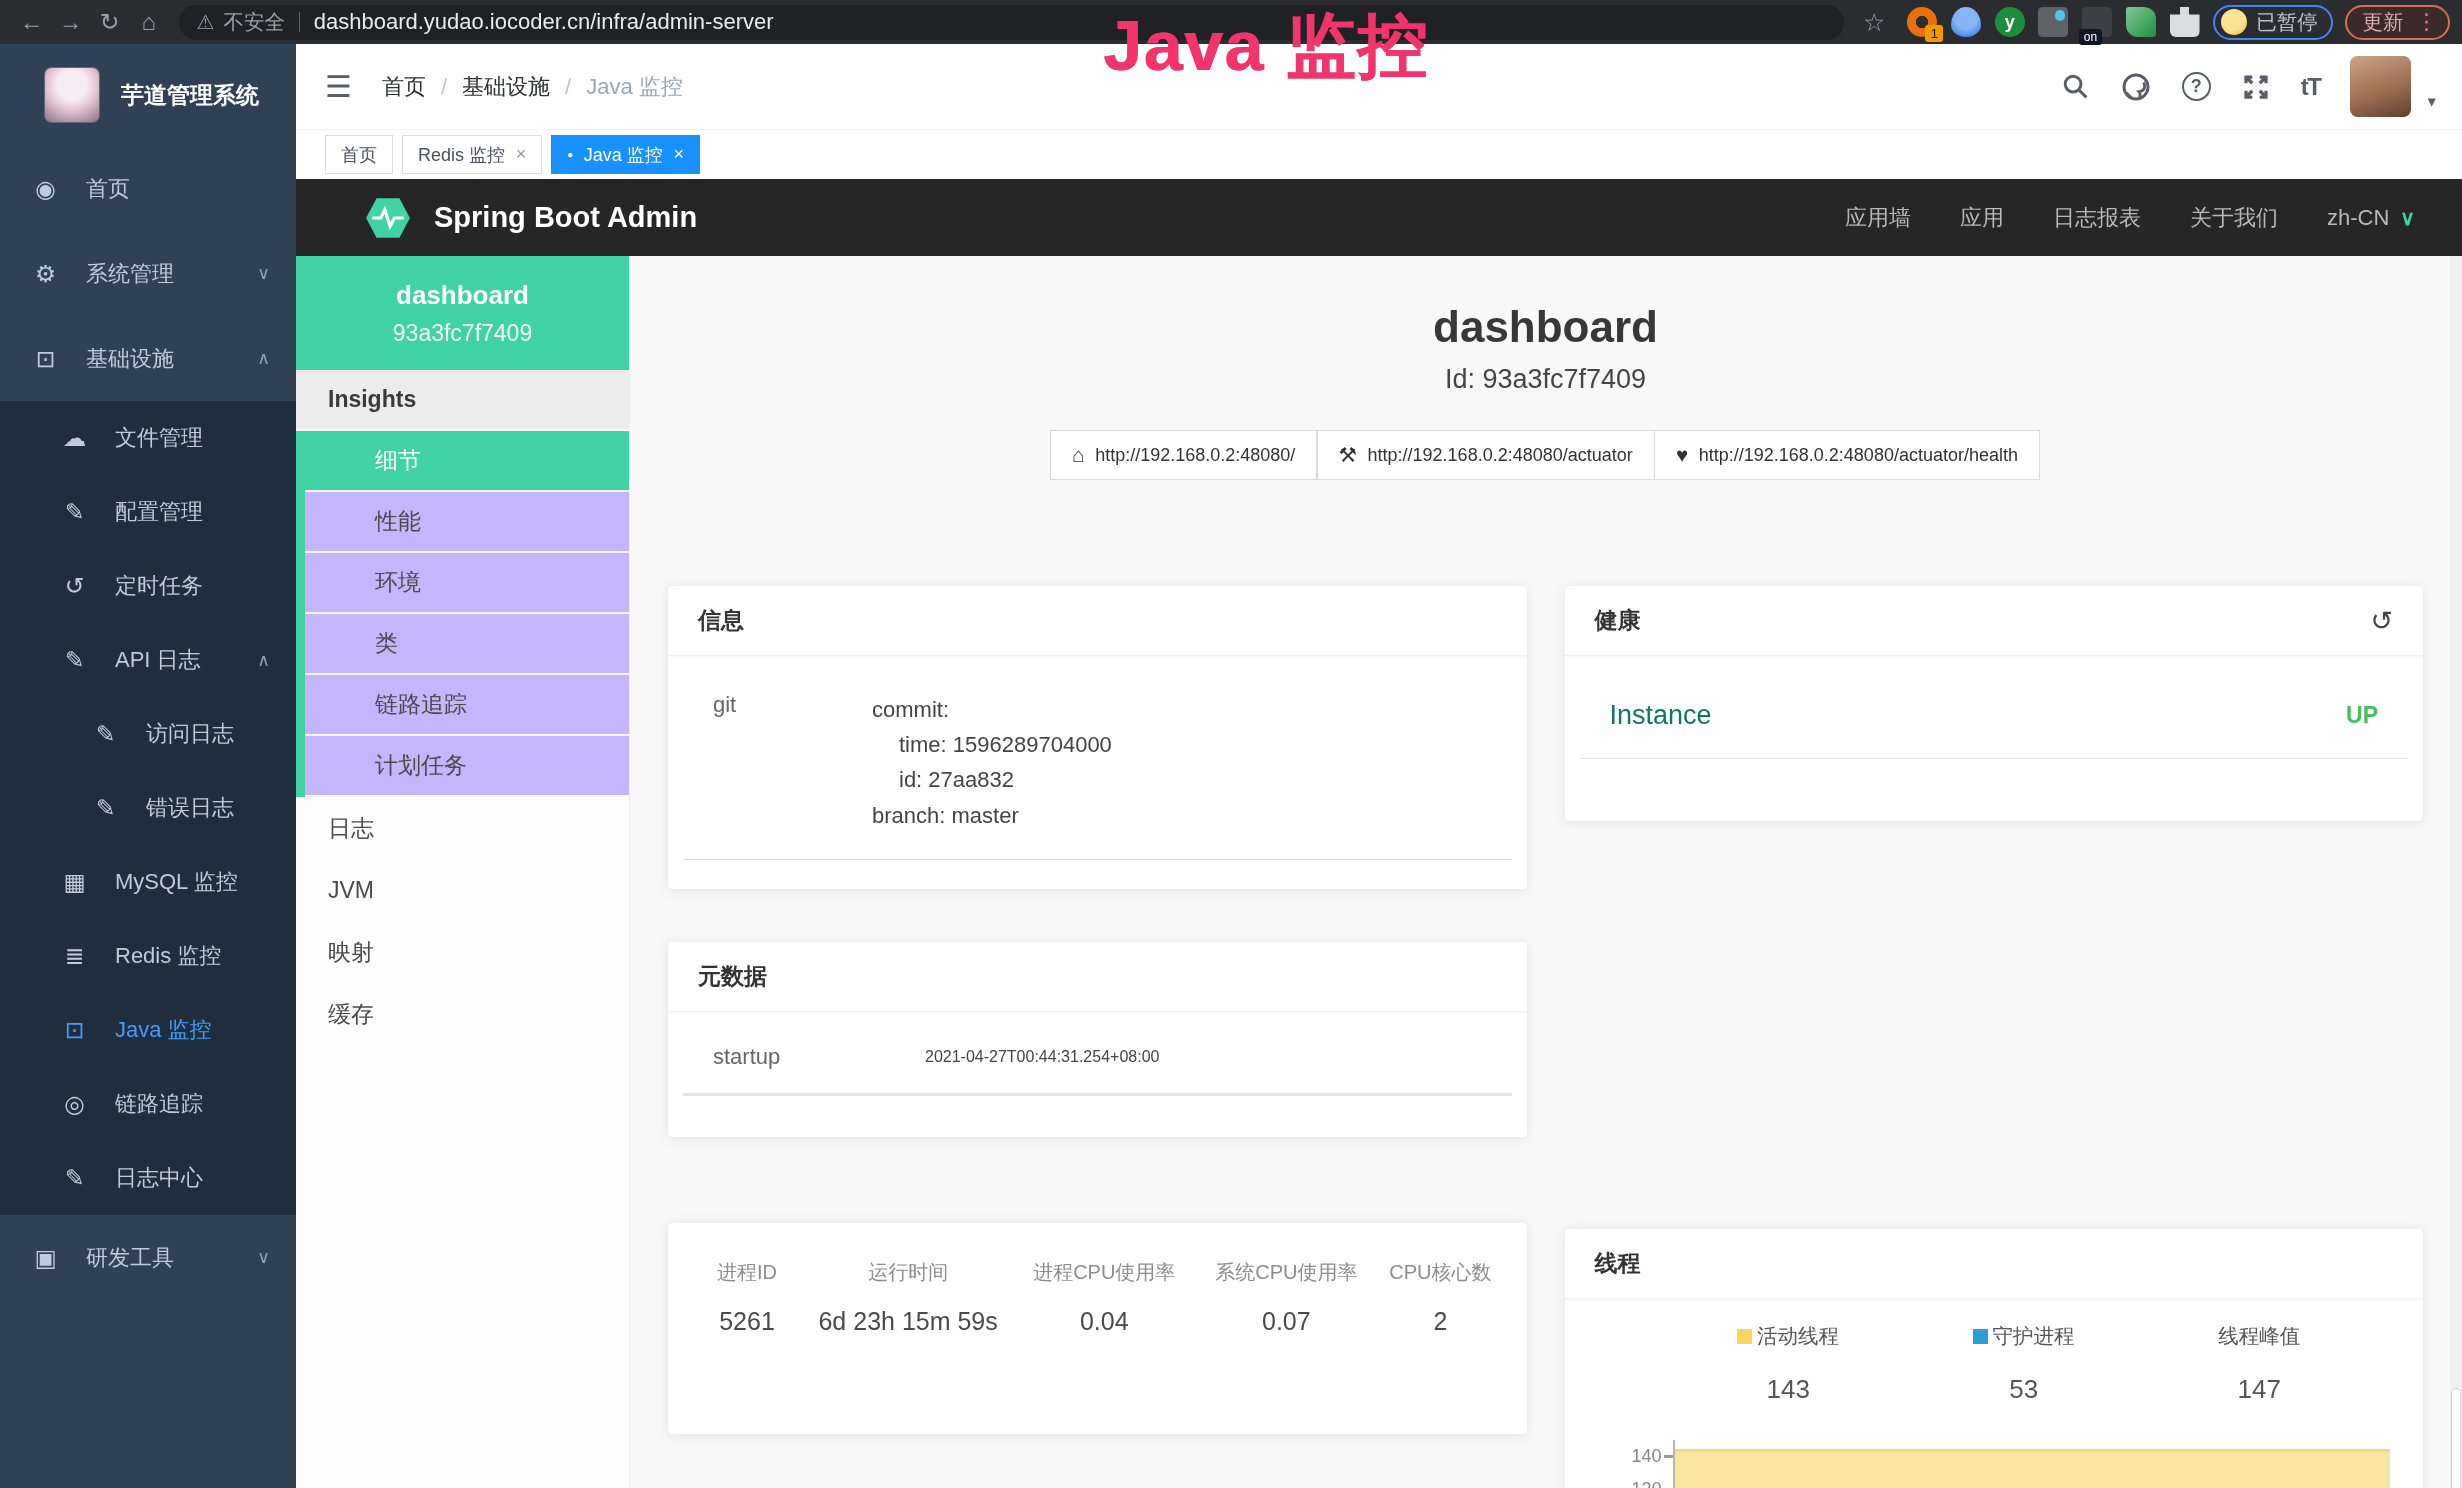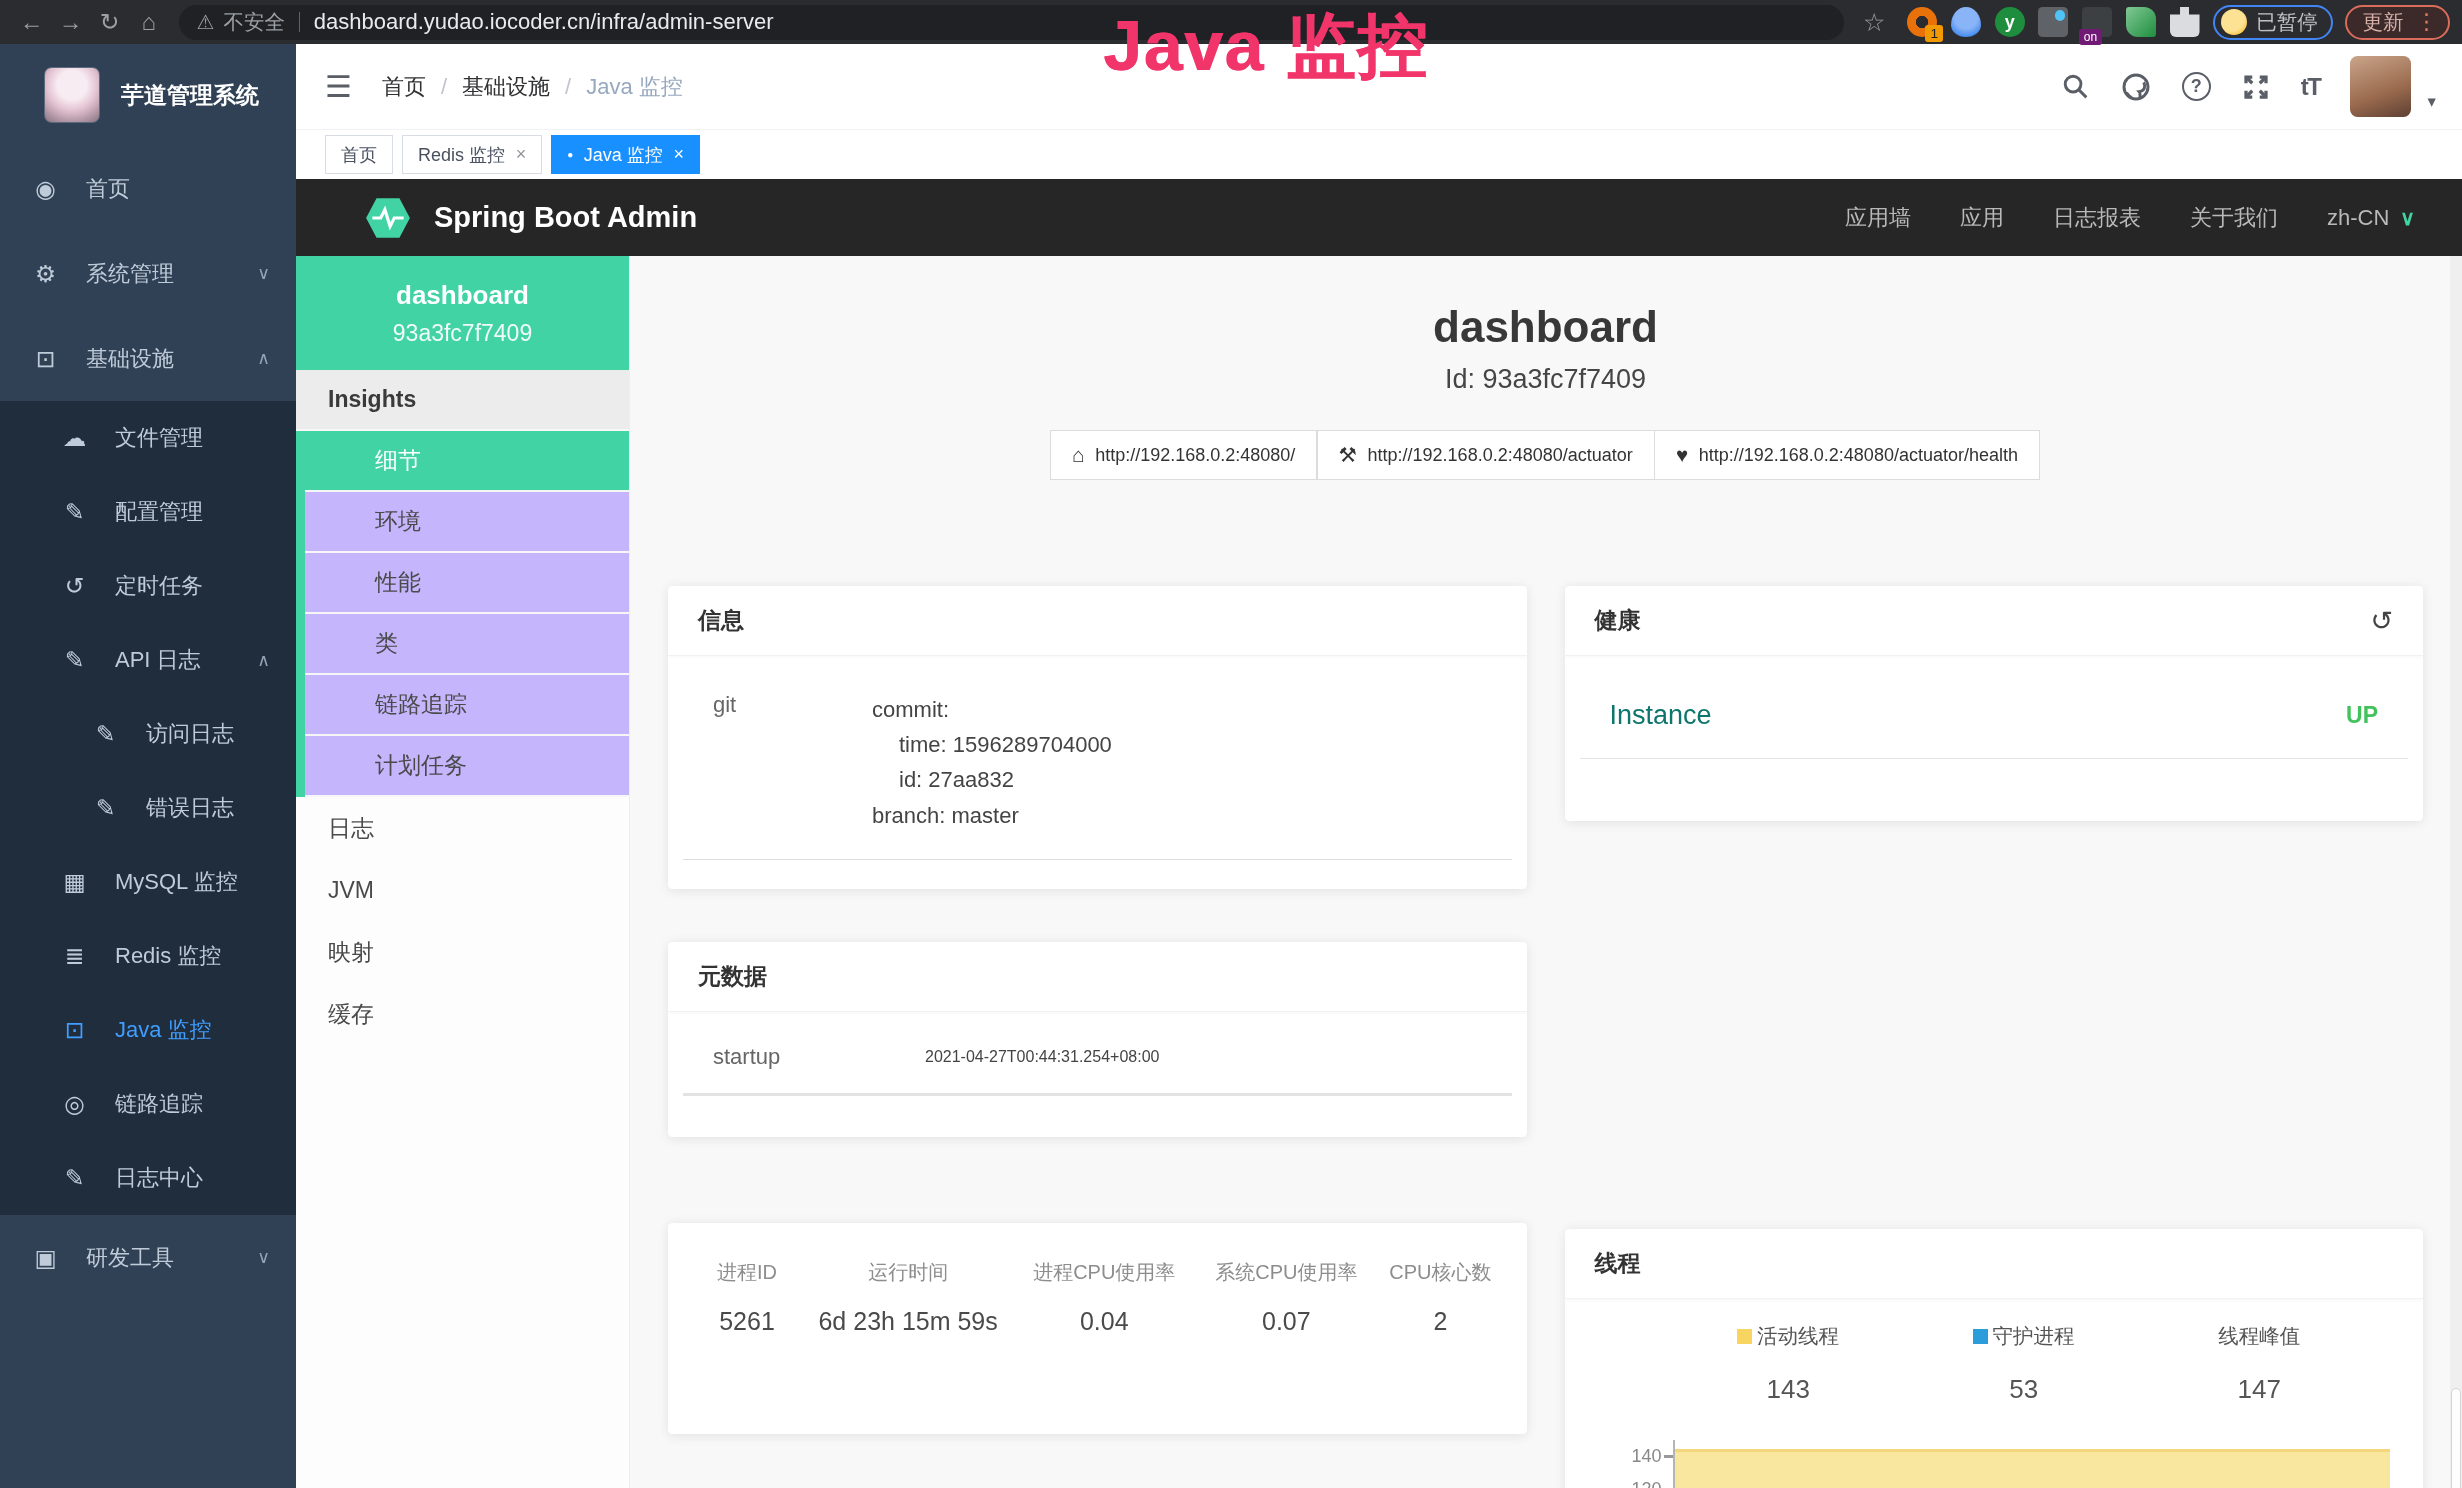--- a/index.html
+++ b/index.html
@@ -18,21 +18,21 @@
   .star { font-size:25px; }
   .ext { display:flex; align-items:center; gap:13.7px; margin:0 13.7px; }
   .exti { width:30px; height:30px; position:relative; border-radius:6px; cursor:pointer; }
   .e-or { background:radial-gradient(circle at 50% 50%, #2b2c30 0 28%, #e8710a 30% 100%); border-radius:50%; }
   .e-badge { position:absolute; right:-6px; bottom:-4.6px; background:#f29900; color:#202124; font-size:13.7px; padding:0.8px 5.3px; border-radius:3px; }
   .e-pin { background:radial-gradient(circle at 50% 35%, #8ab4f8 0 45%, #1a73e8 100%); border-radius:50% 50% 50% 50%/60% 60% 40% 40%; }
   .e-y { background:#1e8e3e; border-radius:50%; color:#fff; font-size:18px; font-weight:bold; display:flex; align-items:center; justify-content:center; }
   .e-grid { background:#5f6368; border-radius:4.6px; }
   .e-grid::after { content:""; position:absolute; right:3px; top:3px; width:10.6px; height:10.6px; background:#4fc3f7; border-radius:50%; }
   .e-list { background:#3c4043; border-radius:4.6px; }
-  .e-on { position:absolute; left:-3px; bottom:-7.6px; background:#701a75; color:#fff; font-size:12px; padding:0.8px 4.6px; border-radius:3px; }
+  .e-on { position:absolute; left:-3px; bottom:-7.6px; background:#0f172a; color:#fff; font-size:12px; padding:0.8px 4.6px; border-radius:3px; }
   .e-leaf { background:linear-gradient(135deg,#81c995,#1e8e3e); border-radius:3px 12px 3px 12px; }
   .e-puz { background:#dadce0; border-radius:6px; clip-path:polygon(0 25%,35% 25%,35% 0,65% 0,65% 25%,100% 25%,100% 100%,0 100%); }
   .paused { display:flex; align-items:center; gap:9px; border:2.3px solid #4285f4; border-radius:20px; height:35px; padding:0 13.7px 0 6px; color:#bdc1c6; font-size:20.5px; margin-right:12px; cursor:pointer; flex-shrink:0; }
   .face { width:26px; height:26px; border-radius:50%; background:radial-gradient(circle at 40% 35%, #fde293 0 55%, #f9ab00 100%); }
   .update { display:flex; align-items:center; gap:12px; border:2.3px solid #d96c5a; background:#3b2a29; border-radius:20px; height:35px; padding:0 10.6px 0 15px; color:#d7b0a8; font-size:20.5px; cursor:pointer; flex-shrink:0; }
   .update .dots { color:#e07b63; font-size:22px; }
 
   
   .app { display:flex; height:1445px; }
   .sidebar { width:296px; background:#304156; flex-shrink:0; color:#bfcbd9; }
@@ -345,22 +345,22 @@
 
       <div class="bodyx">
         <aside class="isb">
           <div class="ihead">
             <span class="iname">dashboard</span>
             <span class="iid">93a3fc7f7409</span>
           </div>
           <div class="insights-h">Insights</div>
           <div class="ichildren">
             <div class="ici on">细节</div>
+            <div class="ici">性能</div>
             <div class="ici">环境</div>
-            <div class="ici">性能</div>
             <div class="ici">类</div>
             <div class="ici">链路追踪</div>
             <div class="ici">计划任务</div>
           </div>
           <div class="iri">日志</div>
           <div class="iri">JVM</div>
           <div class="iri">映射</div>
           <div class="iri">缓存</div>
         </aside>
 

